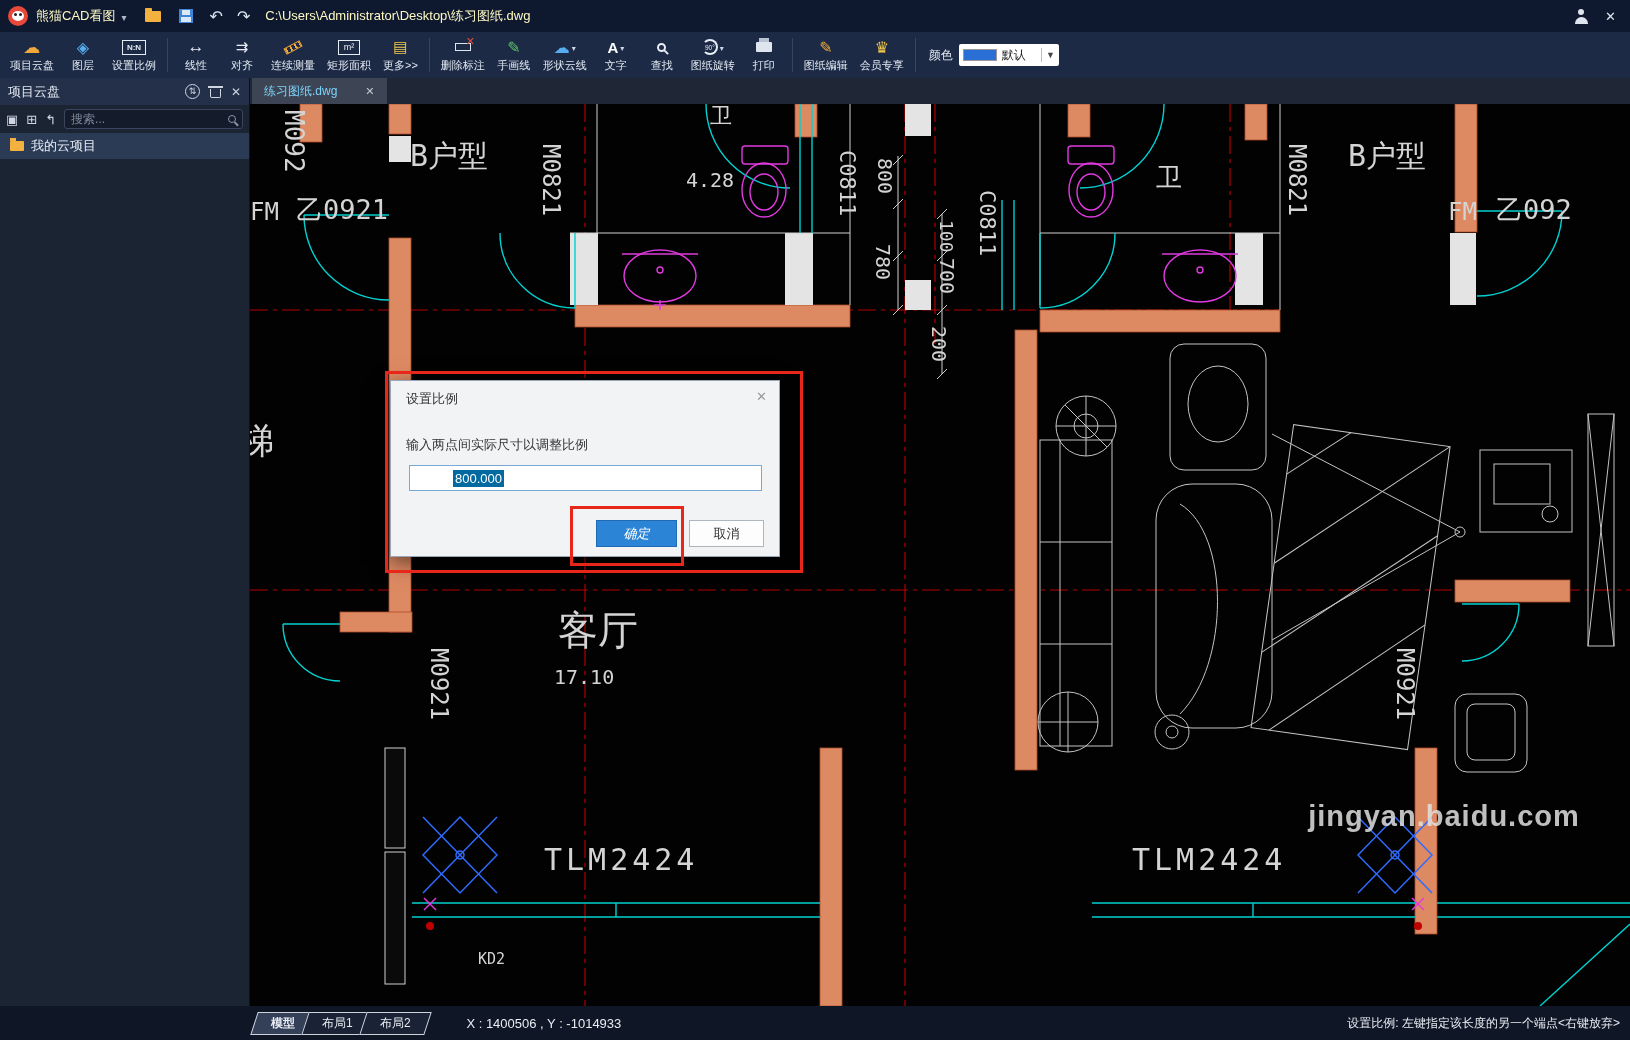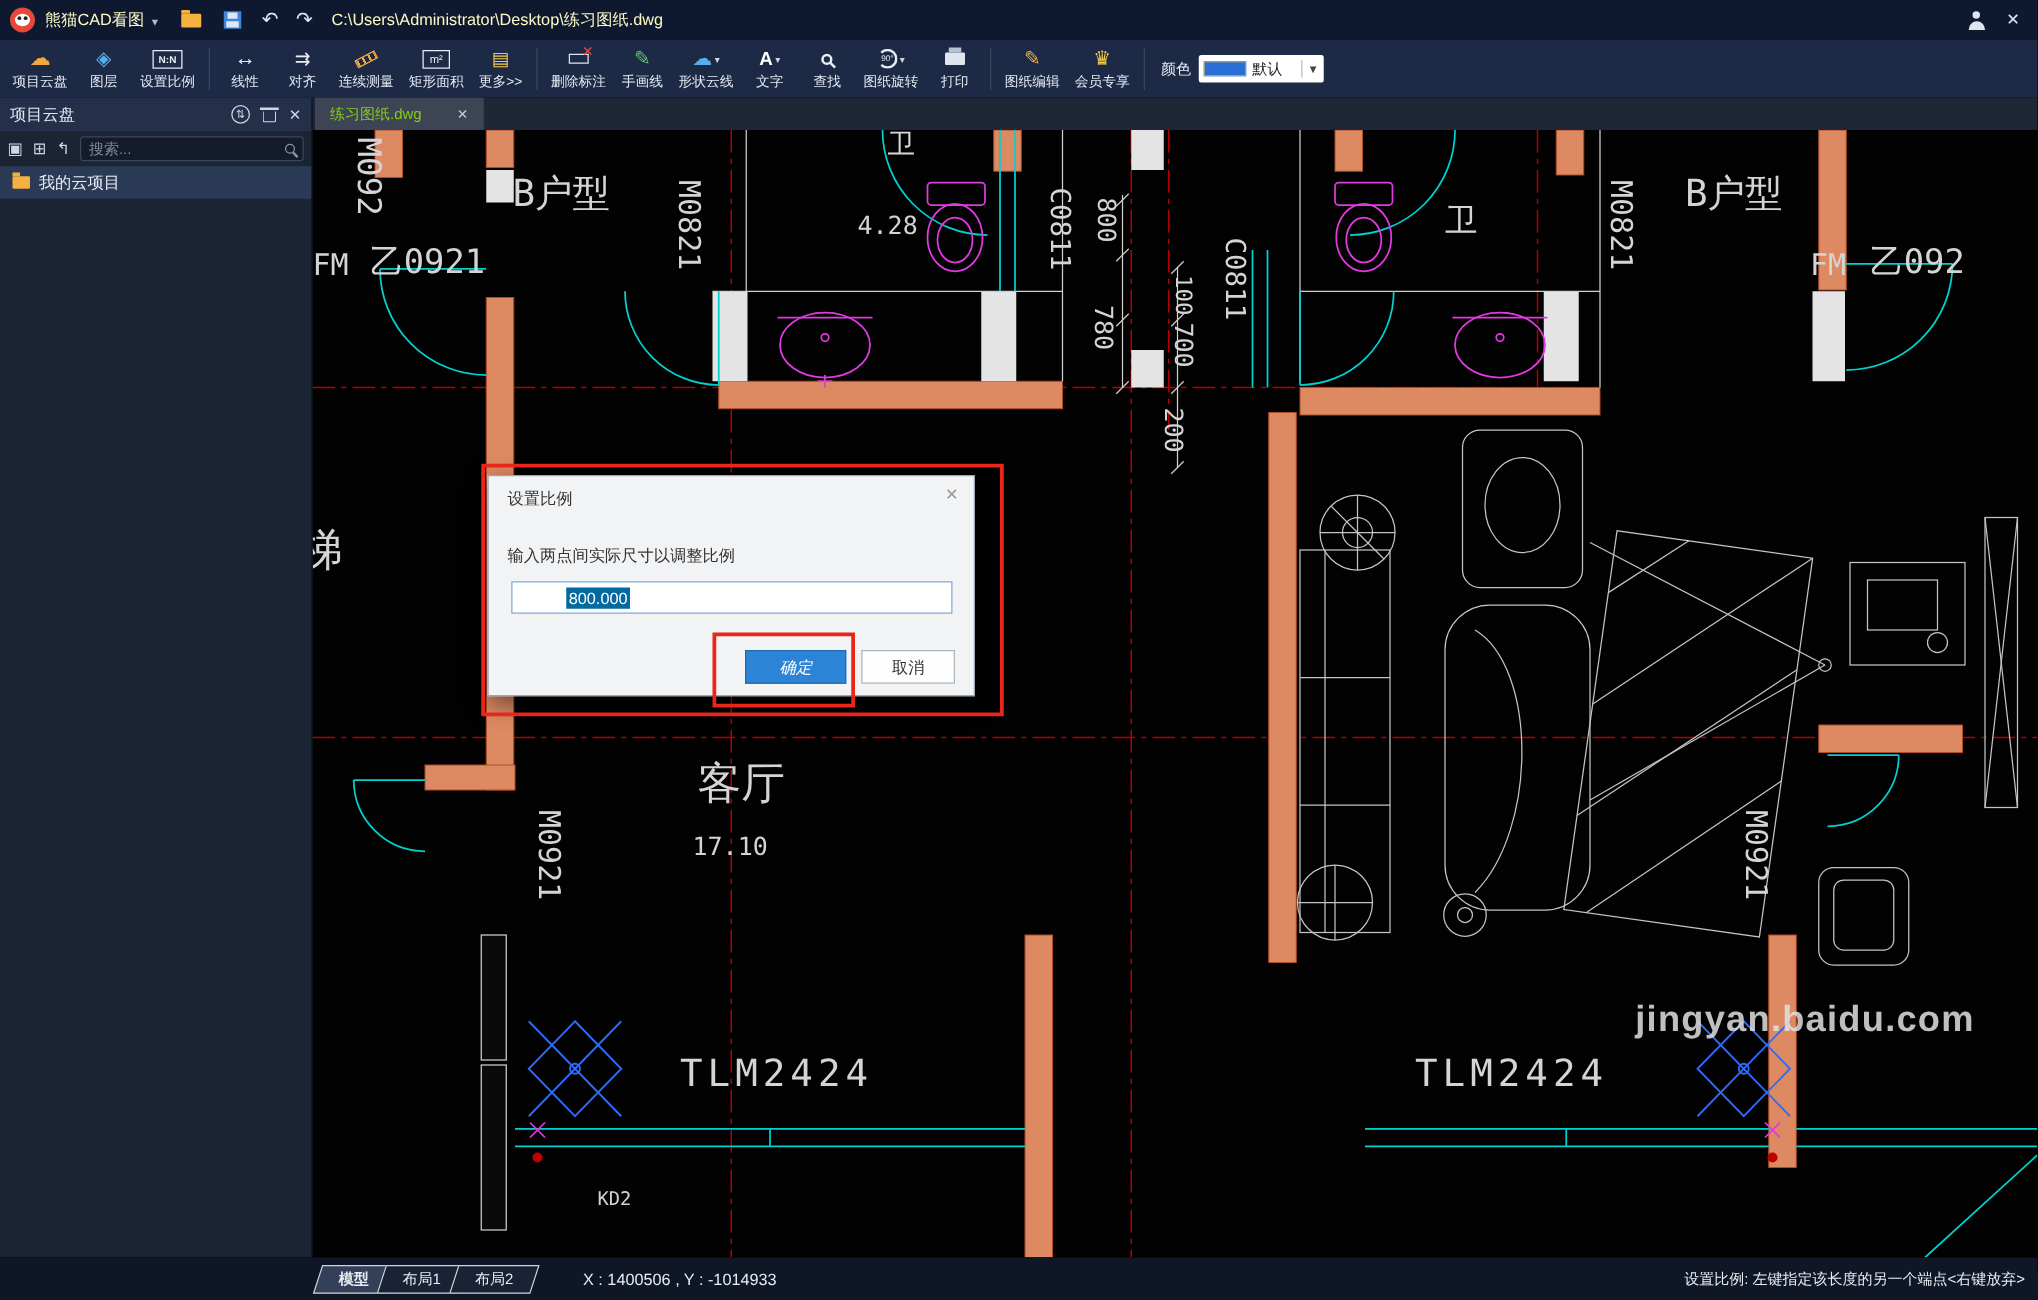--- a/index.html
+++ b/index.html
@@ -83,21 +83,21 @@
   .search input::placeholder { color:#7d8798; }
   .mag { width:8px; height:8px; border:1.5px solid #8a94a8; border-radius:50%; position:relative; flex:none; }
   .mag::after { content:""; position:absolute; width:5px; height:1.5px; background:#8a94a8; transform:rotate(45deg); right:-4px; bottom:-2px; }
   .sb-item { height:26px; display:flex; align-items:center; gap:7px; padding:0 10px; background:#2c3b55; color:#e6ecf5; font-size:13px; }
   .folder-sm { width:14px; height:10px; background:#f3b13f; border-radius:1px; position:relative; flex:none; }
   .folder-sm::before { content:""; position:absolute; top:-3px; left:0; width:6px; height:3px; background:#f3b13f; }
 
   
   .main { position:absolute; left:250px; top:78px; right:0; bottom:34px; }
   .tabbar { height:26px; background:#1f2736; display:flex; align-items:flex-end; }
-  .doc-tab { height:26px; background:#3d4554; color:#84cc16; font-size:12px; display:flex; align-items:center; gap:28px; padding:0 12px; margin-left:2px; }
+  .doc-tab { height:26px; background:#3d4554; color:#7dd3fc; font-size:12px; display:flex; align-items:center; gap:28px; padding:0 12px; margin-left:2px; }
   .tab-x::after { content:"✕"; color:#c2c8d2; font-size:11px; }
   .canvas { position:absolute; left:0; top:26px; right:0; bottom:0; background:#020202; overflow:hidden; }
   .cad { position:absolute; left:0; top:0; z-index:1; }
 
   .lbl { position:absolute; color:#d4d4d4; font-family:"DejaVu Sans Mono","DejaVu Sans",monospace; white-space:nowrap; z-index:2; line-height:1.05; }
   .vlbl { writing-mode:vertical-rl; }
 
   
   .dialog { position:absolute; left:140px; top:276px; width:390px; height:177px; background:#f2f3f5;
     border:1px solid #9aa7b8; box-shadow:0 6px 20px rgba(0,0,0,.55); z-index:5; }
@@ -487,21 +487,21 @@
       <span class="lbl vlbl" style="left:686px;top:116px;font-size:18px">100</span>
       <span class="lbl vlbl" style="left:686px;top:154px;font-size:20px">700</span>
       <span class="lbl vlbl" style="left:678px;top:222px;font-size:20px">200</span>
       <span class="lbl vlbl" style="left:726px;top:86px;font-size:22px">C0811</span>
       <span class="lbl" style="left:906px;top:60px;font-size:26px">卫</span>
       <span class="lbl vlbl" style="left:1034px;top:40px;font-size:24px">M0821</span>
       <span class="lbl" style="left:1098px;top:36px;font-size:30px">B户型</span>
       <span class="lbl" style="left:1198px;top:96px;font-size:24px">FM</span>
       <span class="lbl" style="left:1246px;top:92px;font-size:27px">乙092</span>
       <span class="lbl vlbl" style="left:176px;top:544px;font-size:24px">M0921</span>
-      <span class="lbl" style="left:308px;top:505px;font-size:35px">客厅</span>
+      <span class="lbl" style="left:308px;top:505px;font-size:40px">客厅</span>
       <span class="lbl" style="left:304px;top:563px;font-size:20px">17.10</span>
       <span class="lbl vlbl" style="left:1142px;top:544px;font-size:24px">M0921</span>
       <span class="lbl" style="left:294px;top:740px;font-size:30px;letter-spacing:4px">TLM2424</span>
       <span class="lbl" style="left:882px;top:740px;font-size:30px;letter-spacing:4px">TLM2424</span>
       <span class="lbl" style="left:228px;top:848px;font-size:15px">KD2</span>
       <span class="lbl" style="left:-12px;top:318px;font-size:36px">梯</span>
 
       <div class="watermark">
         <div class="wm-url">jingyan.baidu.com</div>
       </div>

